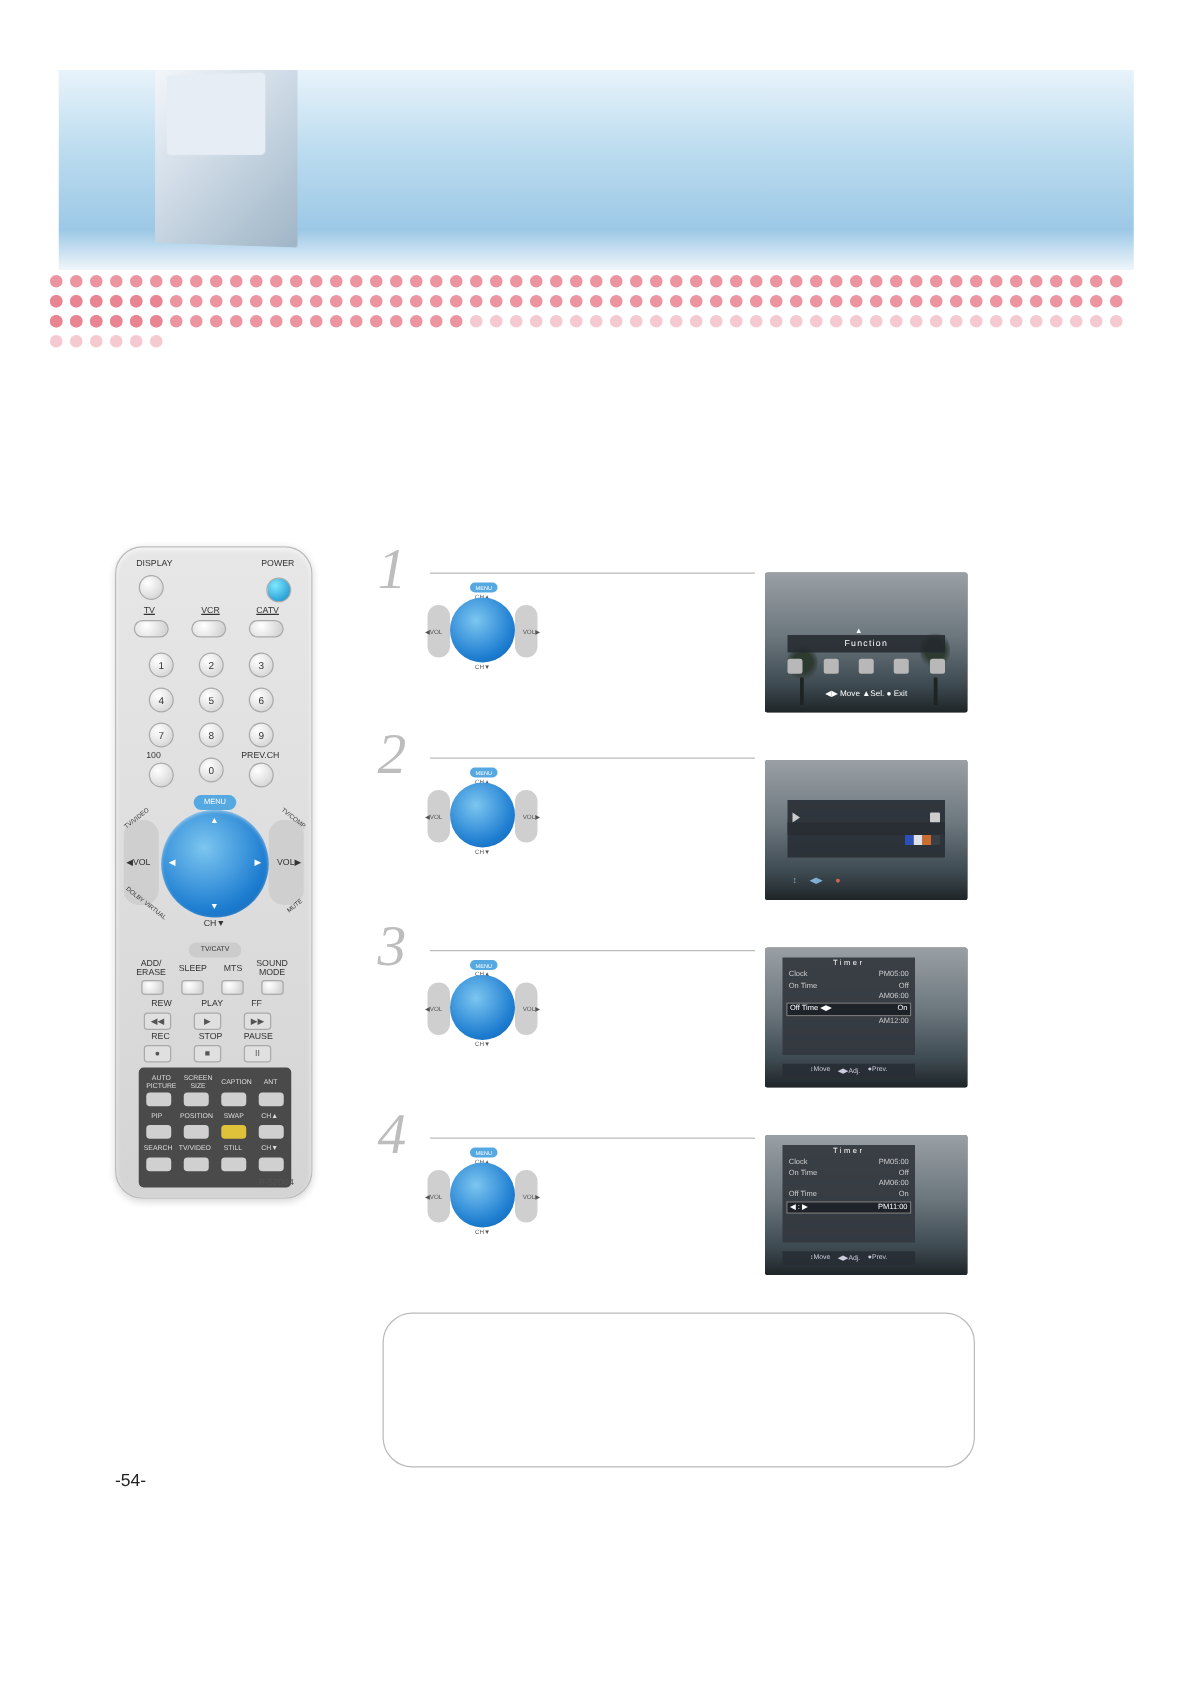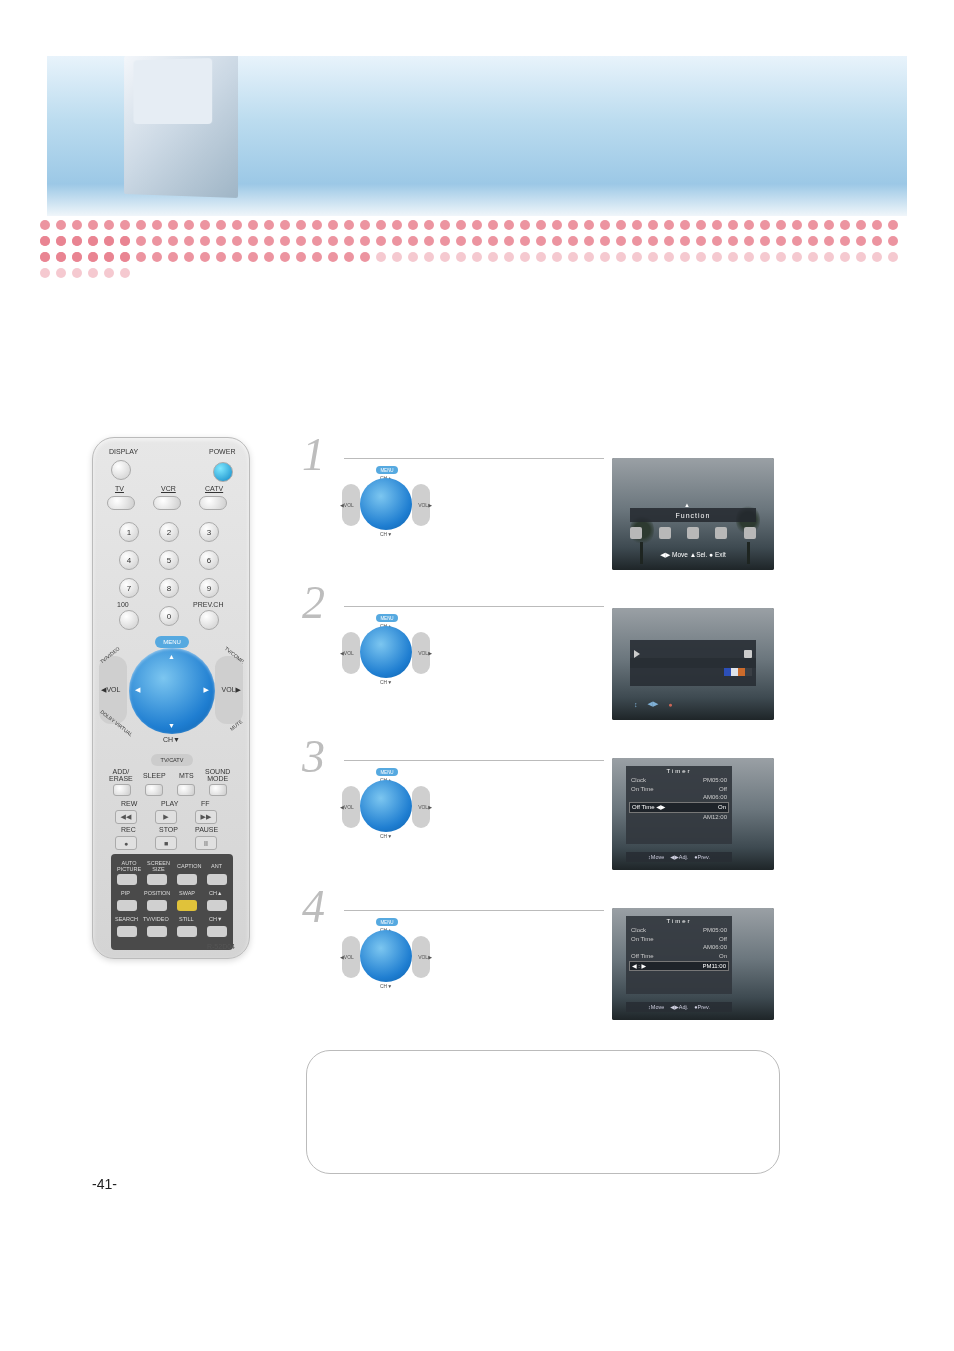--- a/index.html
+++ b/index.html
@@ -630,14 +630,14 @@
     </div>
     <div class="menu-footer">
       <span>↕Move</span>
       <span>◀▶Adj.</span>
       <span>●Prev.</span>
     </div>
   </div>
 
   <div class="notes"></div>
 
-  <div class="pgnum">-41-</div>
+  <div class="pgnum">-54-</div>
 </div>
 
 </body></html>

